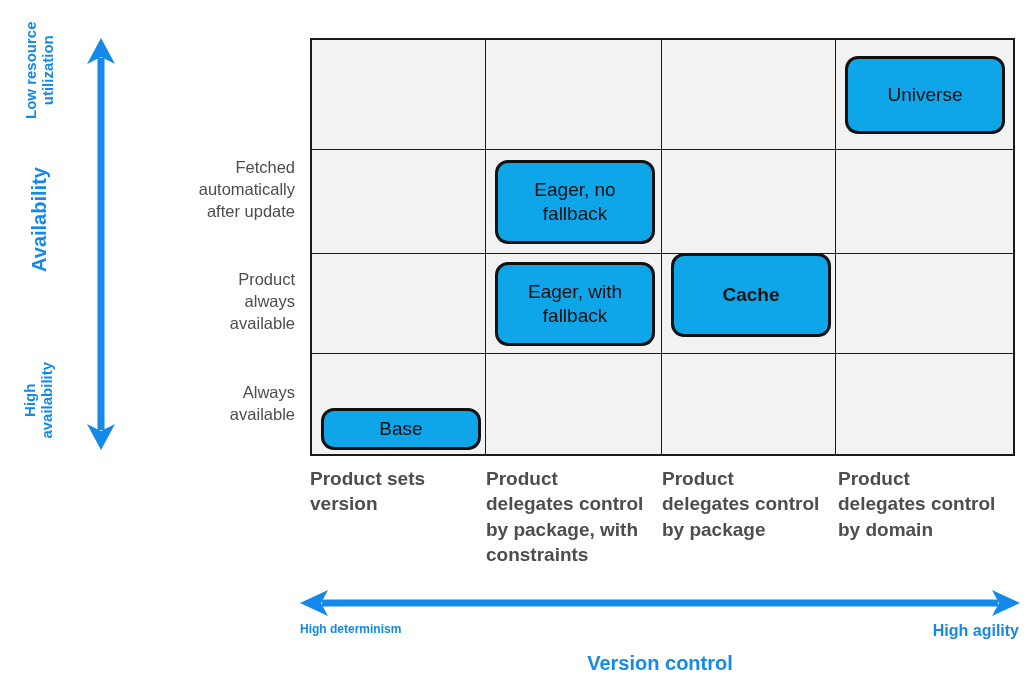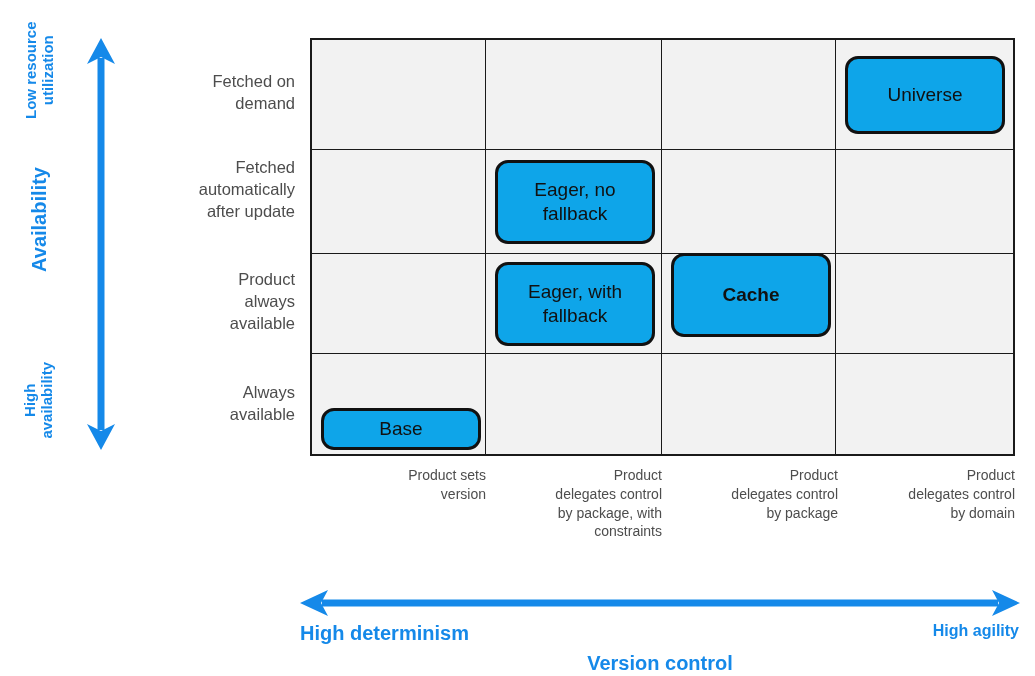--- a/index.html
+++ b/index.html
@@ -129,44 +129,45 @@
     color: #111111;
     font-size: 19px;
     line-height: 1.25;
     white-space: pre-line;
   }
 
   
   .col-label {
     position: absolute;
     top: 466px;
-    text-align: right;
+    text-align: left;
     color: #4d4d4d;
-    font-size: 14px;
+    font-size: 19px;
     line-height: 1.34;
     white-space: pre-line;
+    font-weight: bold;
   }
 
   
   #h-arrow {
     position: absolute;
     left: 300px;
     top: 590px;
     width: 720px;
     height: 26px;
   }
   .h-text {
     position: absolute;
     color: #1589e9;
     font-weight: bold;
   }
   #h-left {
     left: 300px;
     top: 622px;
-    font-size: 20px;
+    font-size: 12px;
   }
   #h-center {
     left: 300px;
     top: 617px;
     width: 720px;
     text-align: center;
     font-size: 20px;
     margin-top: 35px;
   }
   #h-right {
@@ -191,24 +192,20 @@
 
   <div class="v-arrow">
     <svg width="30" height="412" viewBox="0 0 30 412">
       <line x1="15" y1="20" x2="15" y2="392" stroke="#1589e9" stroke-width="7"></line>
       <polygon points="15,0 29,26 15,19 1,26" fill="#1589e9"></polygon>
       <polygon points="15,412 29,386 15,393 1,386" fill="#1589e9"></polygon>
     </svg>
   </div>
 
   <div id="rowlabels">
-    <div class="row-label-wrap" style="top:0px;height:110px;">
-      <div class="row-label">Fetched on
-demand</div>
-    </div>
     <div class="row-label-wrap" style="top:100px;height:104px;">
       <div class="row-label">Fetched
 automatically
 after update</div>
     </div>
     <div class="row-label-wrap" style="top:214px;height:100px;">
       <div class="row-label">Product
 always
 available</div>
     </div>

